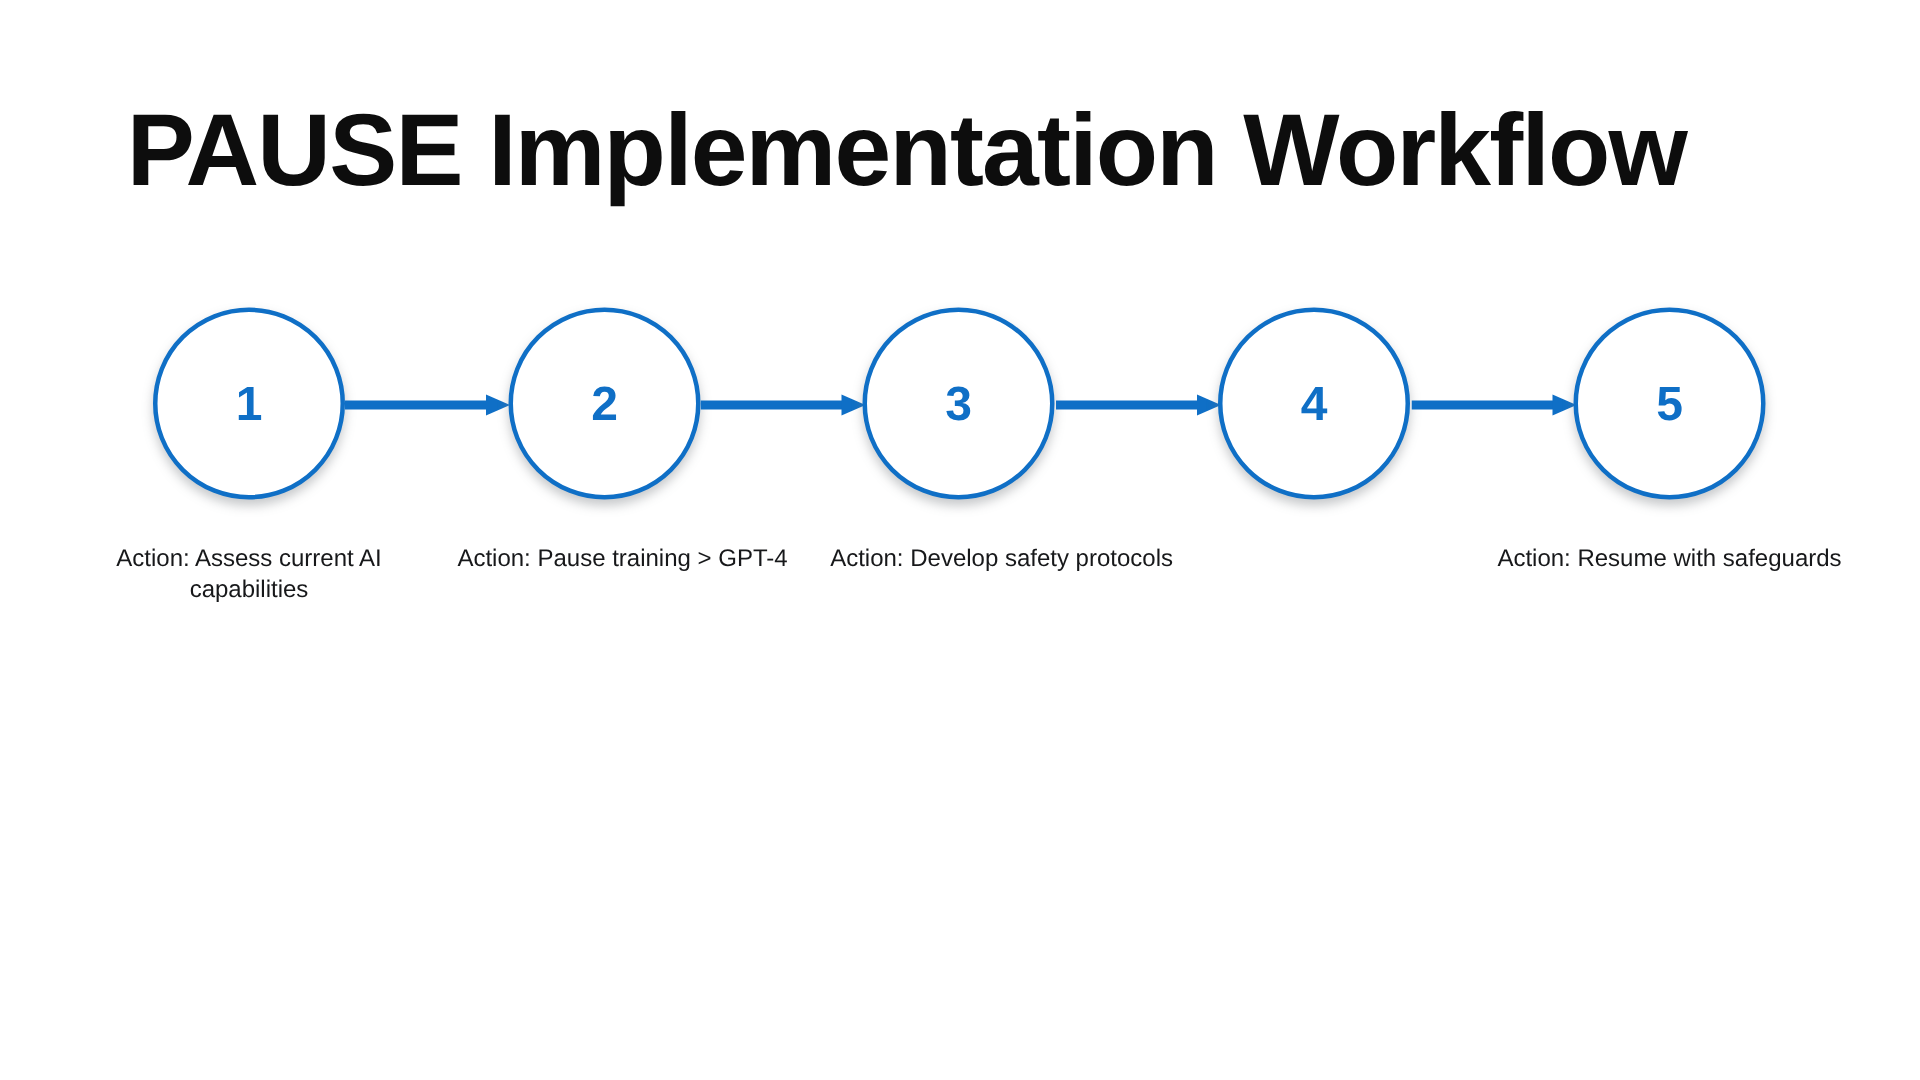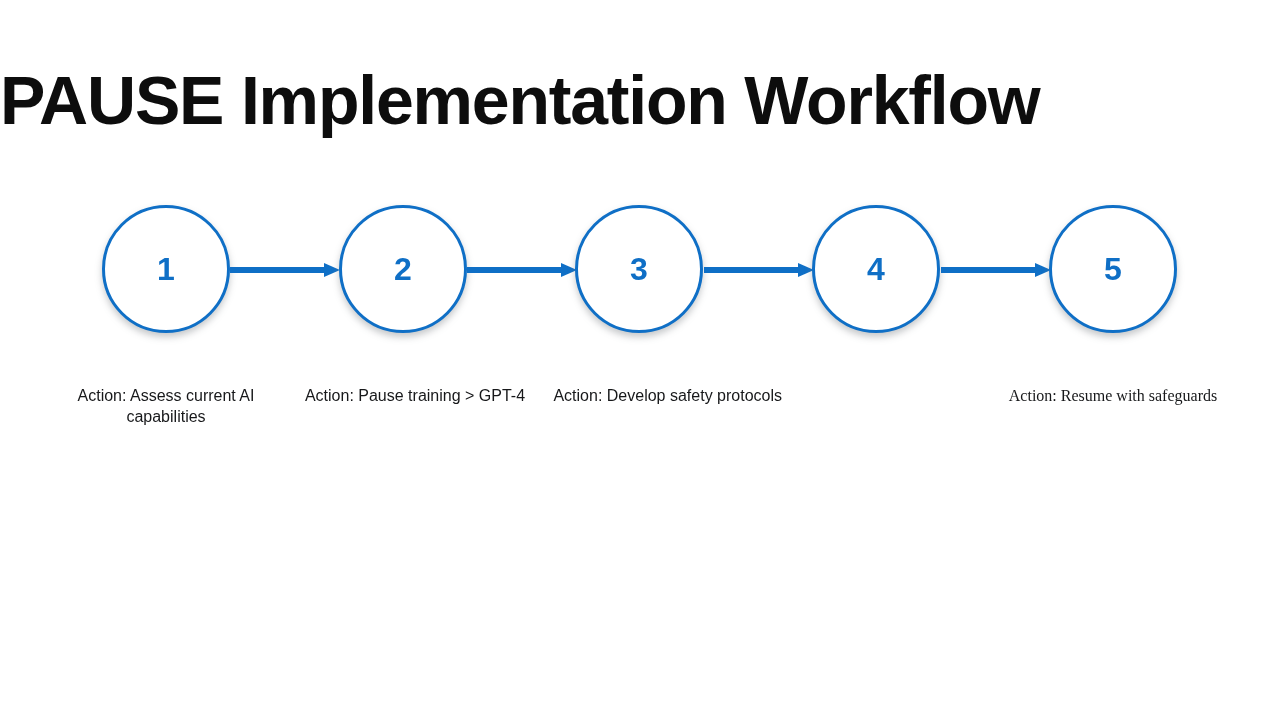--- a/index.html
+++ b/index.html
@@ -22,21 +22,21 @@
     height: 720px;
     background: #ffffff;
   }
 
   
   #title {
     position: absolute;
     left: 0;
     top: 60px;
     width: 1124px;
-    text-align: left;
+    text-align: right;
     font-size: 68px;
     line-height: 80px;
     font-weight: 800;
     letter-spacing: -1.2px;
     color: #0d0d0d;
     white-space: nowrap;
     font-family: "Liberation Sans", sans-serif;
   }
 
   
@@ -95,21 +95,20 @@
   
   .caption {
     position: absolute;
     top: 362px;
     text-align: center;
     font-size: 16px;
     line-height: 21px;
     font-weight: 400;
     color: #17181a;
     font-family: "Liberation Sans", sans-serif;
-    margin-top: 23px;
   }
 </style>
 </head>
 <body>
 
 <div id="slide">
 
   <div id="title">PAUSE Implementation Workflow</div>
 
   <div id="flow">
@@ -165,15 +164,15 @@
     <div class="node" style="left:1049px;">
       <div class="node-circle"></div>
       <div class="node-number">5</div>
     </div>
 
   </div>
 
   <div class="caption" style="left:51px;  width:230px;">Action: Assess current AI capabilities</div>
   <div class="caption" style="left:300px; width:230px;">Action: Pause training &gt; GPT-4</div>
   <div class="caption" style="left:552px; width:230px;text-align:right;">Action: Develop safety protocols</div>
-  <div class="caption" style="left:998px; width:230px;font-family:Liberation Serif, serif;">Action: Resume with safeguards</div>
+  <div class="caption" style="left:998px; width:230px;">Action: Resume with safeguards</div>
 
 </div>
 
 </body></html>

